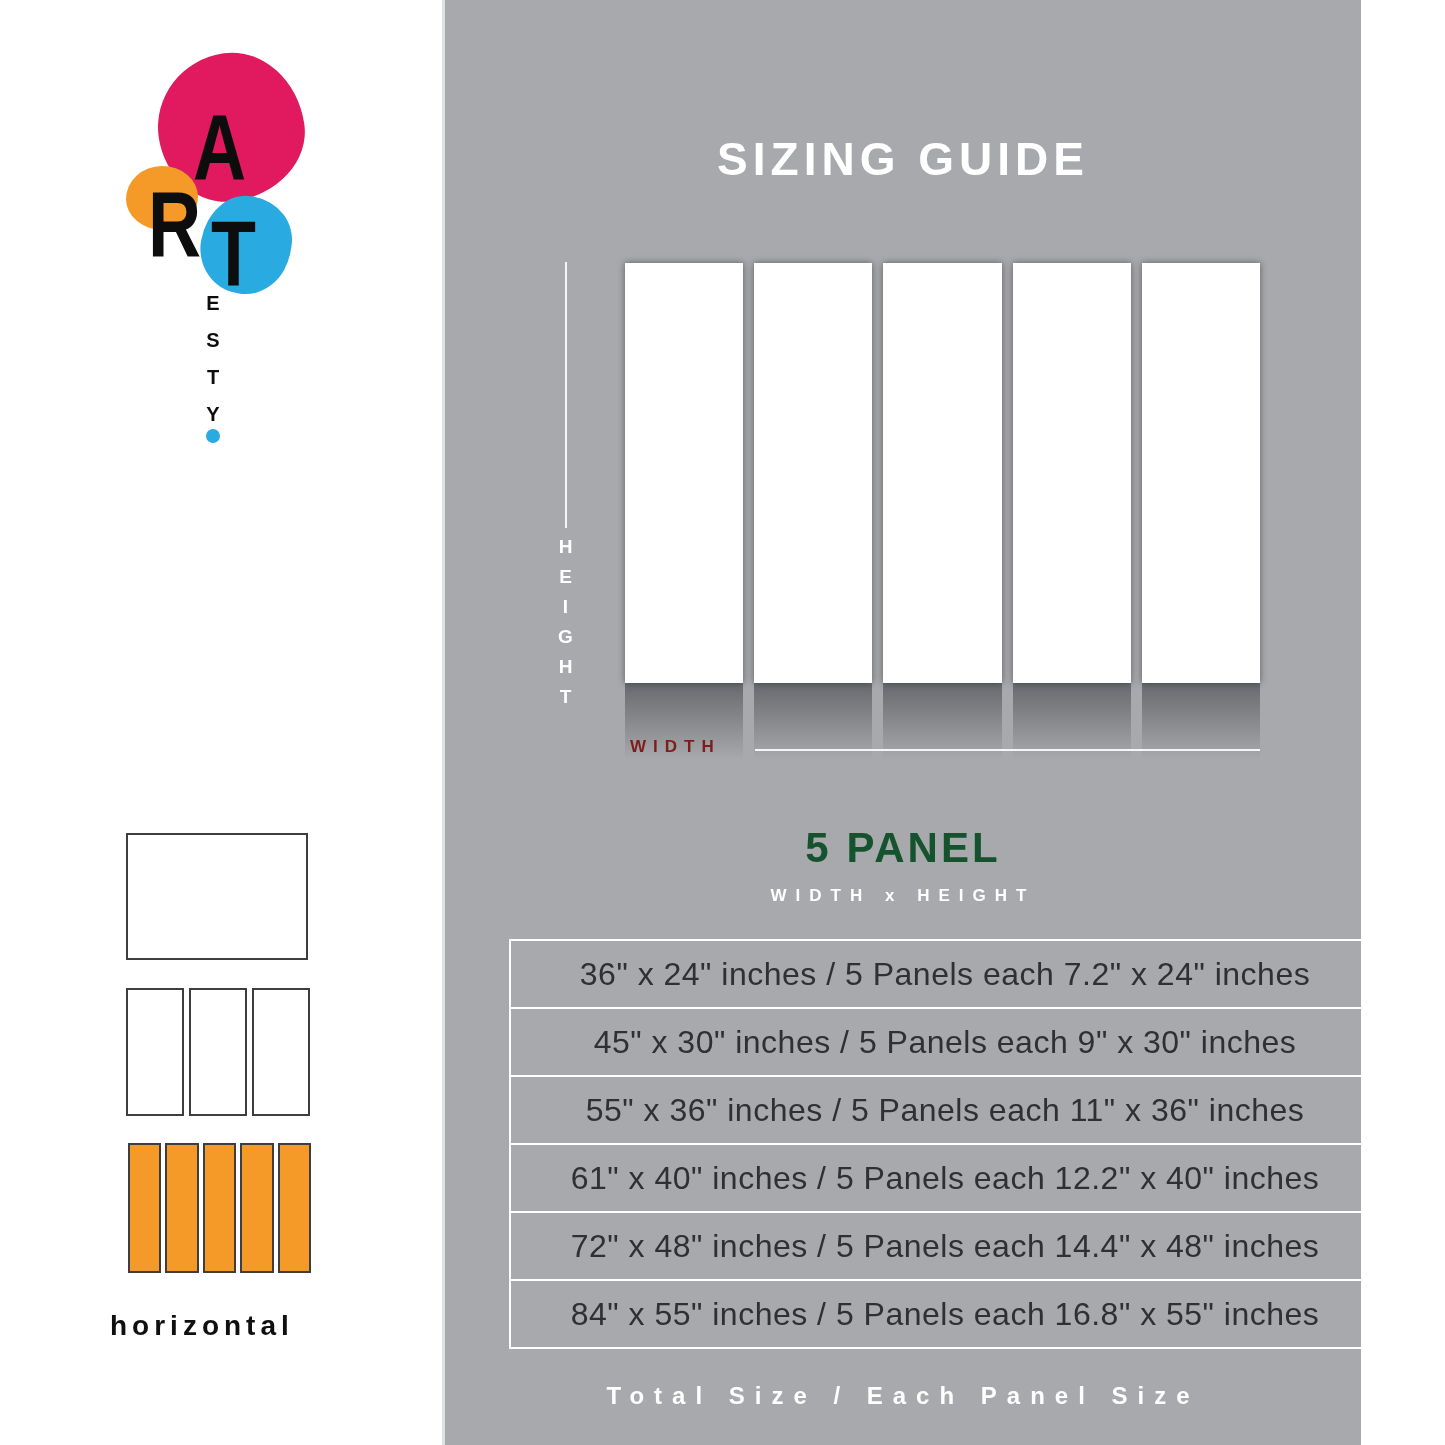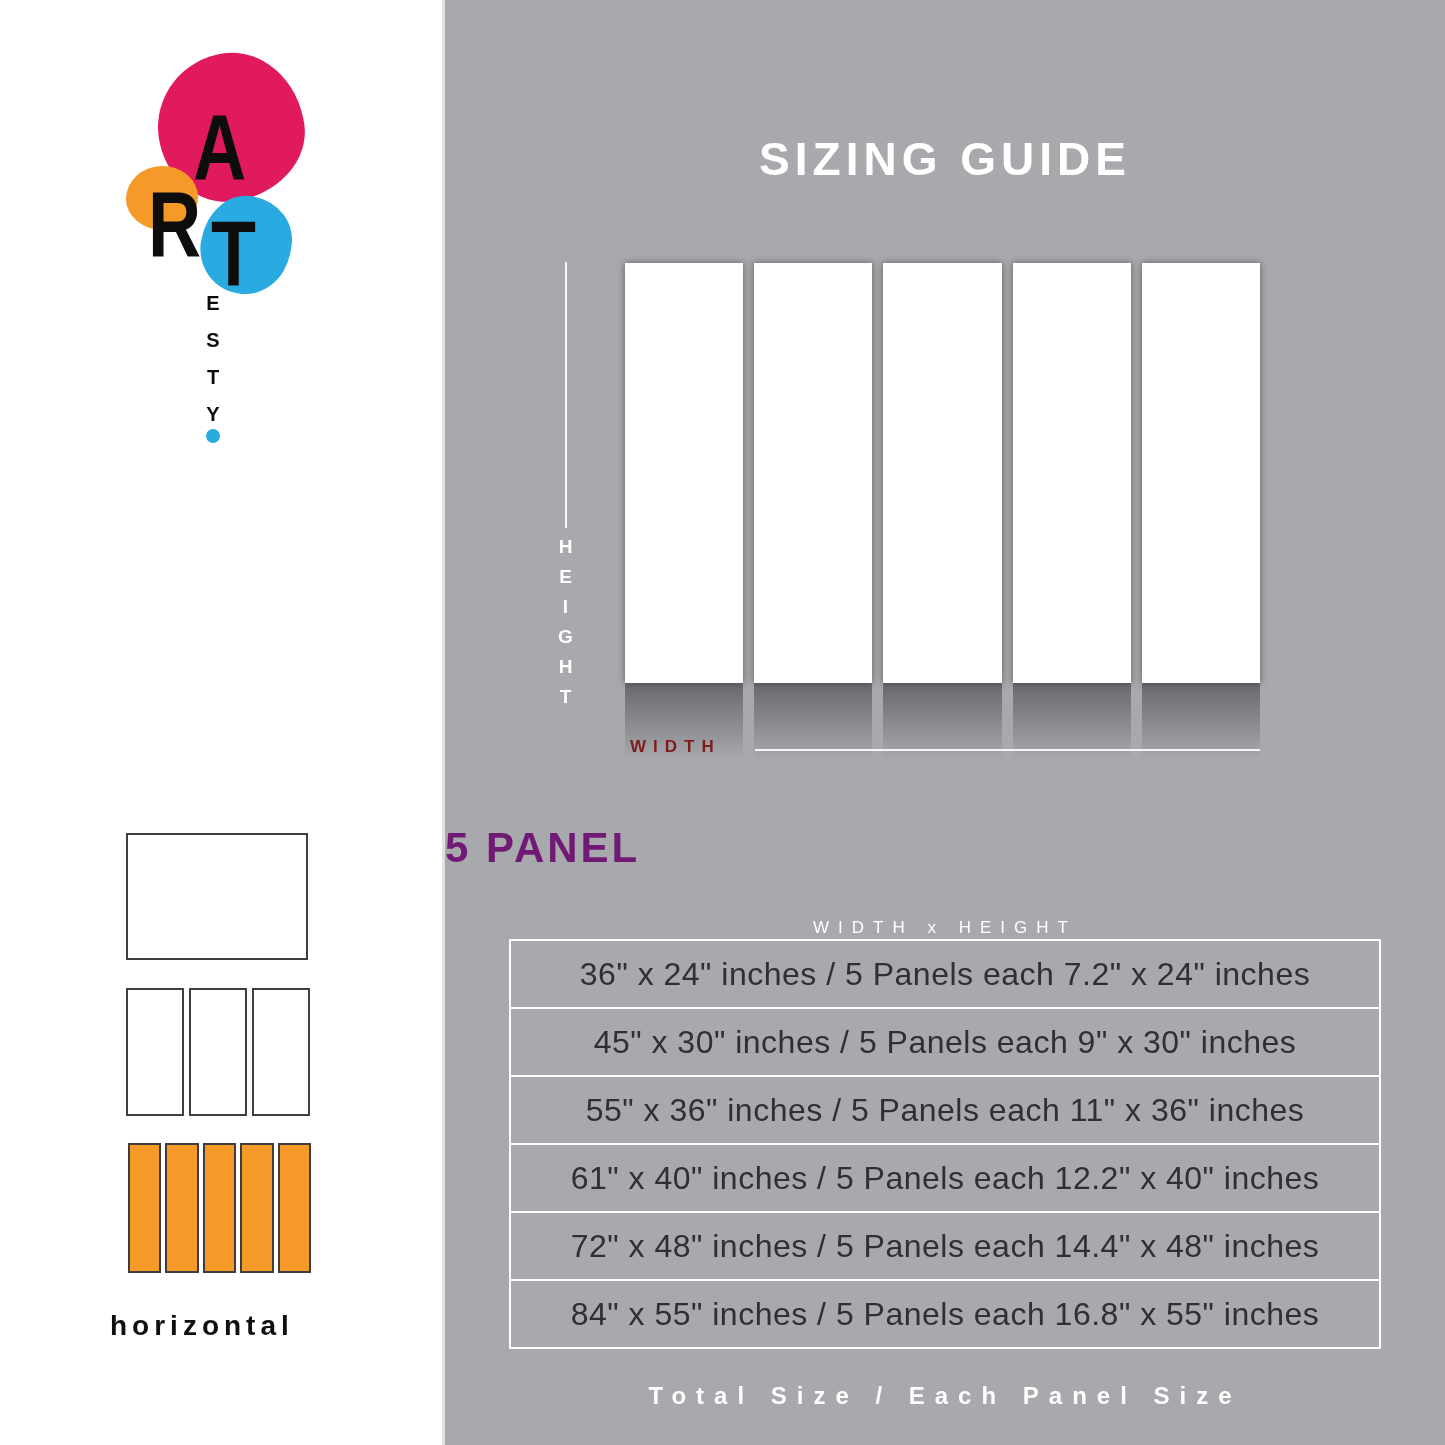--- a/index.html
+++ b/index.html
@@ -31,39 +31,39 @@
     background:#ffffff;border:2px solid #3e3e40;box-sizing:border-box;}
   .thumb-row{position:absolute;display:flex;box-sizing:border-box;}
   .thumb-three{left:126px;top:988px;width:184px;height:128px;gap:5px;}
   .thumb-five{left:128px;top:1143px;width:183px;height:130px;gap:4px;}
   .thumb-panel{flex:1;background:#ffffff;border:2px solid #3e3e40;box-sizing:border-box;}
   .thumb-panel.active{background:#f59a28;}
   .orientation-label{position:absolute;left:110px;top:1310px;width:216px;text-align:left;
     color:#0f0f10;font-size:28px;font-weight:700;letter-spacing:5px;}
 
   
-  .right-col{position:absolute;left:445px;top:0;width:1000px;height:1445px;background:#a7a9ac;}
+  .right-col{position:absolute;left:445px;top:0;width:916px;height:1445px;background:#a7a9ac;}
   .page-title{position:absolute;left:0;right:0;top:132px;text-align:center;color:#ffffff;
     font-size:46px;font-weight:700;letter-spacing:5px;}
 
   .height-line{position:absolute;left:120px;top:262px;width:2px;height:266px;background:#f5f6f7;}
   .height-label{position:absolute;left:111px;top:536px;color:#ffffff;font-weight:700;font-size:19px;
     line-height:1;writing-mode:vertical-lr;text-orientation:upright;letter-spacing:9px;}
   .panels-row{position:absolute;left:180px;top:263px;width:635px;height:420px;display:flex;gap:11px;}
   .dpanel{flex:1;background:#ffffff;box-shadow:0 0 7px rgba(0,0,0,.45);}
   .shadow-row{position:absolute;left:180px;top:683px;width:635px;height:85px;display:flex;gap:11px;}
   .pshadow{flex:1;background:linear-gradient(to bottom,rgba(42,42,48,.5),rgba(42,42,48,0) 90%);}
   .width-label{position:absolute;left:185px;top:738px;color:#7f1d1d;font-weight:700;font-size:17px;
     letter-spacing:7px;line-height:1;}
   .width-line{position:absolute;left:310px;top:749px;width:505px;height:2px;background:#f5f6f7;}
 
-  .product-heading{position:absolute;left:0;right:0;top:824px;text-align:left;color:#701a75;
+  .product-heading{position:absolute;left:0;right:0;top:824px;text-align:center;color:#14532d;
     font-size:42px;font-weight:700;letter-spacing:3px;}
   .product-subheading{position:absolute;left:0;right:0;top:886px;text-align:center;color:#ffffff;
-    font-size:17px;font-weight:400;letter-spacing:9px;margin-top:32px;}
+    font-size:17px;font-weight:700;letter-spacing:9px;}
 
   .size-table{position:absolute;left:64px;top:939px;width:872px;border:2px solid #ffffff;box-sizing:border-box;}
   .size-row{height:66px;border-bottom:2px solid #ffffff;display:flex;align-items:center;justify-content:center;
     color:#2f3032;font-size:32px;font-weight:400;letter-spacing:.5px;}
   .size-row:last-child{border-bottom:none;}
 
   .footer-note{position:absolute;left:0;right:0;top:1382px;text-align:center;color:#ffffff;
     font-size:24px;font-weight:700;letter-spacing:10px;}
 </style>
 </head>

